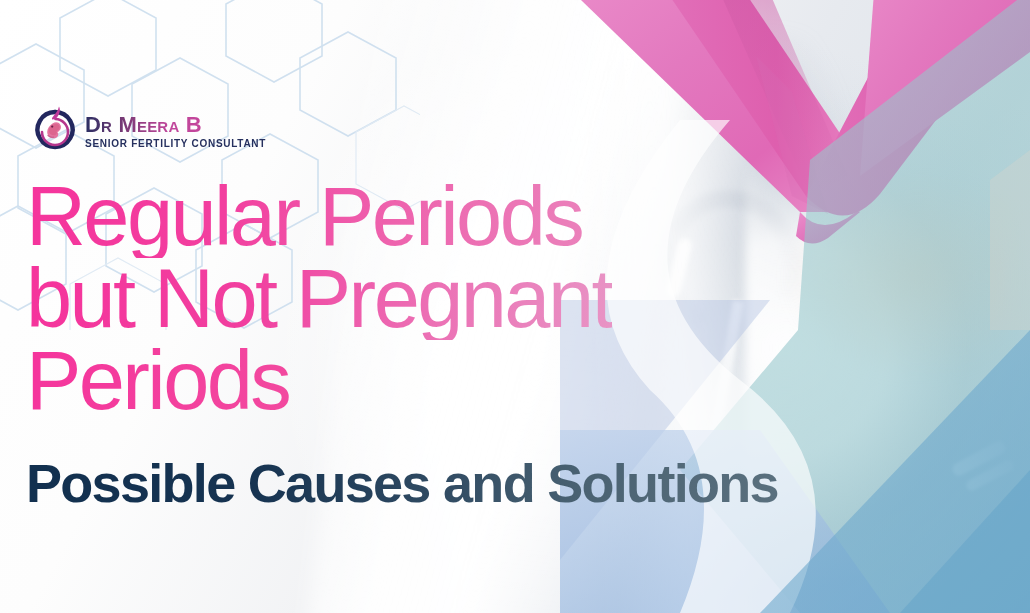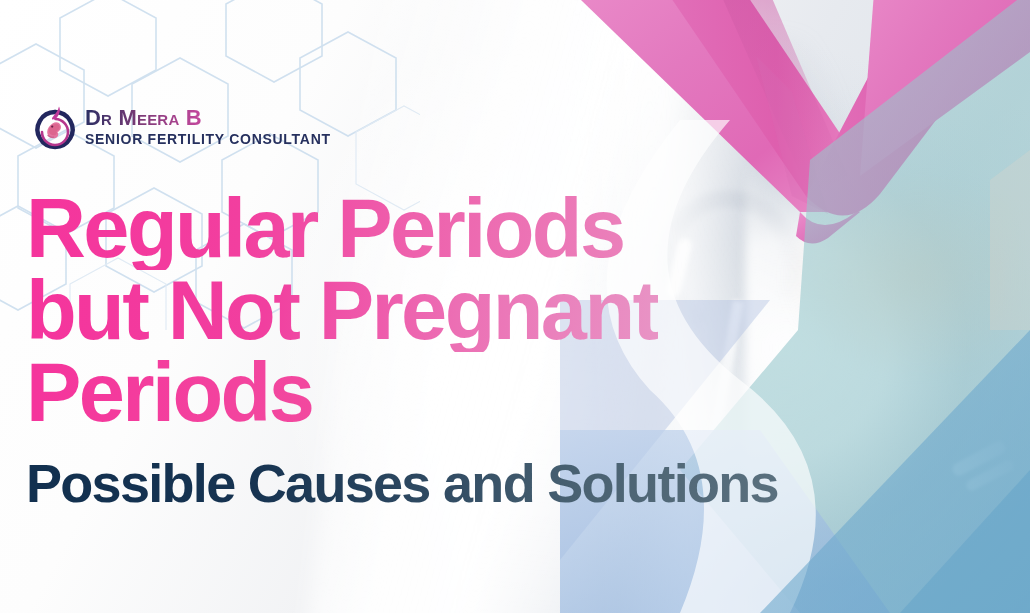--- a/index.html
+++ b/index.html
@@ -87,40 +87,40 @@
 
   
   .pink-chevron{ position:absolute; right:0; top:0; width:470px; height:330px; }
 
   
   .glass-layer{ position:absolute; right:0; top:0; width:470px; height:613px; }
 
   
   .logo{
     position:absolute; left:32px; top:105px;
-    display:flex; gap:7px;
+    display:flex; align-items:center; gap:7px;
     z-index:40;
   }
   .logo-mark{ width:46px; height:50px; flex:none; }
   .logo-text{ display:flex; flex-direction:column; line-height:1; padding-top:2px; }
   .logo-name{
     font-size:22px; font-weight:700; letter-spacing:.2px;
     font-variant:small-caps; white-space:nowrap;
     background:linear-gradient(90deg,#2b2f63 0%, #7b3a76 22%, #c0479b 46%, #c9439a 100%);
     -webkit-background-clip:text; background-clip:text; color:transparent;
   }
   .logo-tagline{
-    font-size:14px; font-weight:700; letter-spacing:.72px;
+    font-size:10px; font-weight:700; letter-spacing:.72px;
     color:#26305e; margin-top:3px; white-space:nowrap;
   }
 
   
   .headline{
     position:absolute; left:26px; top:176px; z-index:35;
-    font-weight:700; letter-spacing:-2.6px;margin-top:12px;
+    font-weight:400; letter-spacing:-2.6px;
   }
   .hl-line{
     font-size:83px; line-height:.99; white-space:nowrap;
     -webkit-background-clip:text; background-clip:text; color:transparent;
   }
   .hl-1{ background-image:linear-gradient(95deg,#f5349c 0%, #f23f9f 34%, #ee62ad 62%, #ea86bd 100%); }
   .hl-2{ background-image:linear-gradient(95deg,#f5349c 0%, #f13f9f 38%, #ec6fb4 68%, #e894c5 100%); }
   .hl-3{ background-image:linear-gradient(95deg,#f5349c 0%, #f24a9f 48%, #ee81bc 88%, #eb9bc8 100%); }
 
   .subhead{

